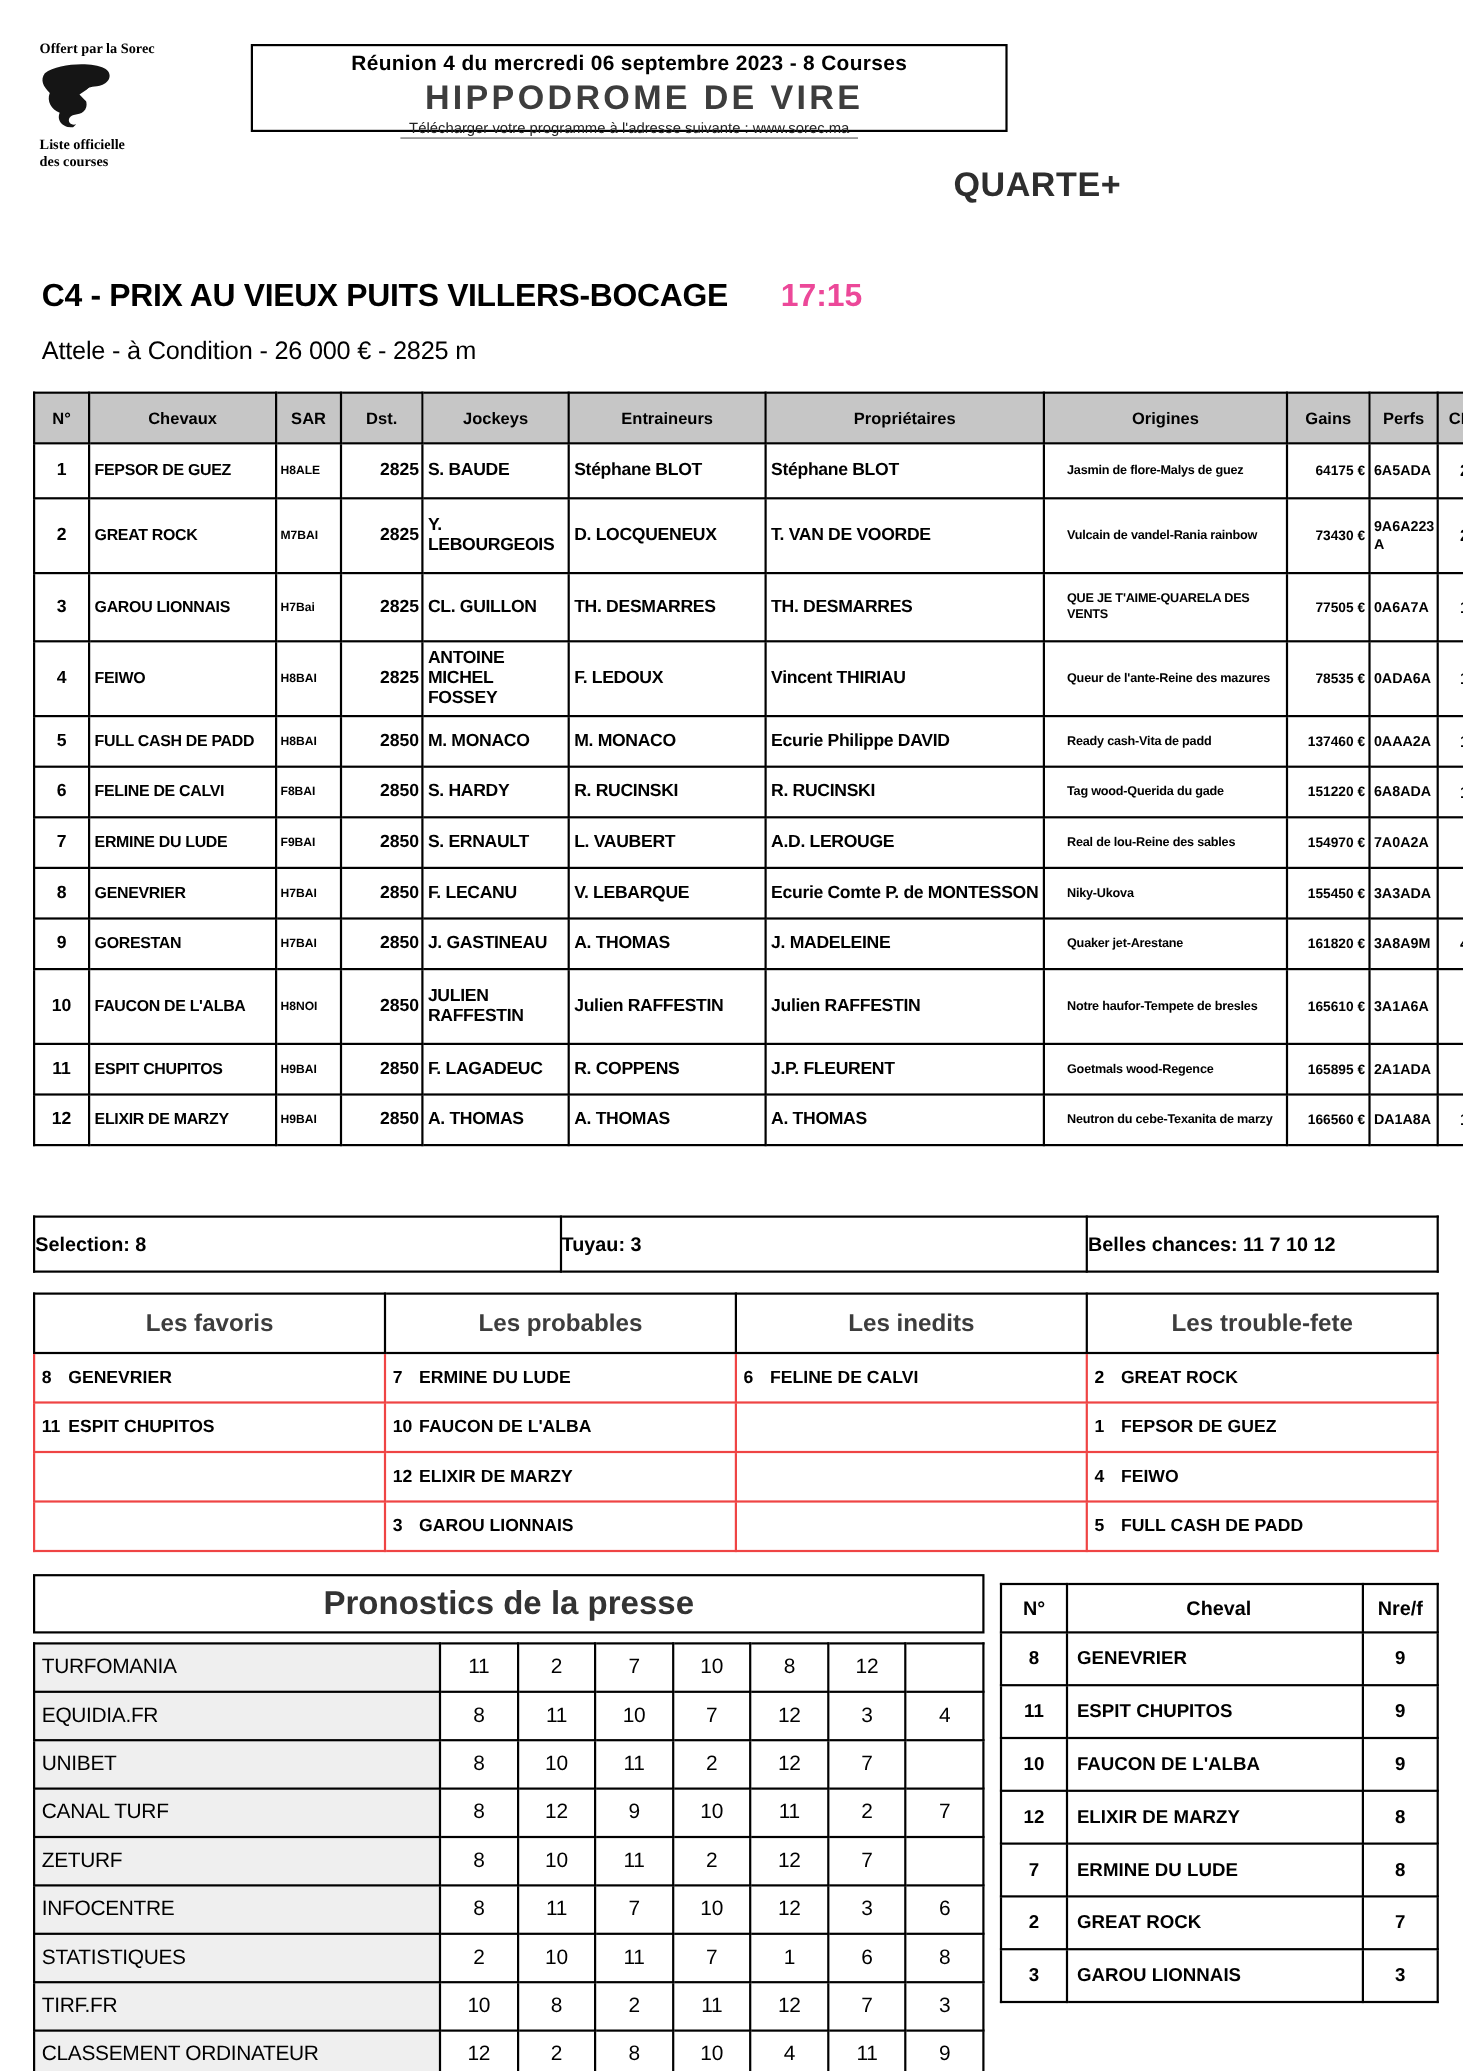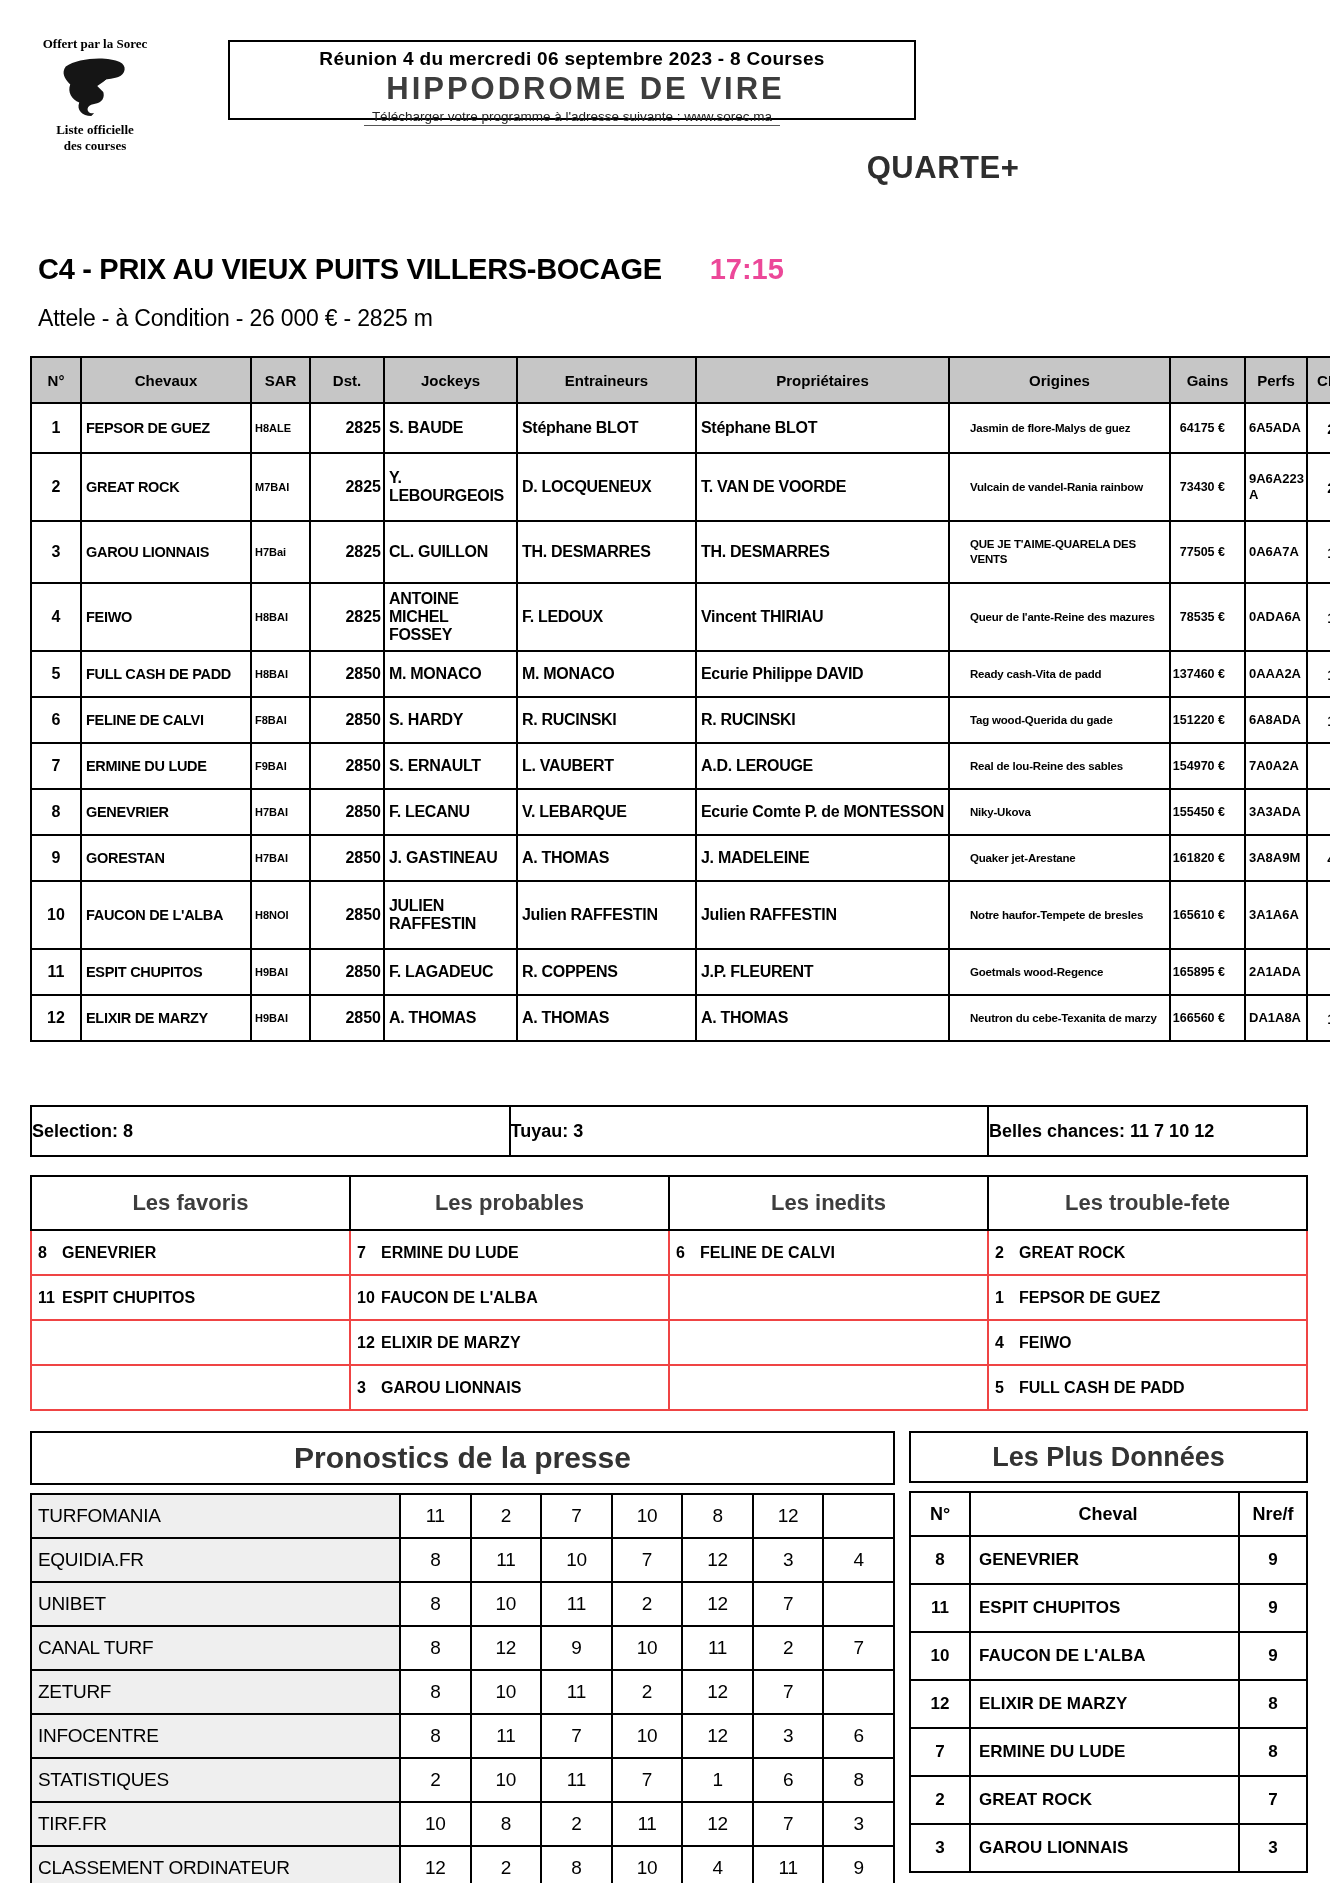--- a/index.html
+++ b/index.html
@@ -1,20 +1,20 @@
 <!DOCTYPE html>
 <html><head>
 <meta charset="utf-8">
 <style>
   html,body{margin:0;padding:0;background:#fff;}
   .page{position:relative;width:1330px;height:1883px;background:#fff;color:#000;
         font-family:"Liberation Sans","DejaVu Sans",sans-serif;overflow:hidden;}
 
   
-  .logo-box{position:absolute;left:36px;top:36px;width:118px;text-align:center;
+  .logo-box{position:absolute;left:36px;top:36px;width:118px;text-align:left;
             font-family:"Liberation Serif","DejaVu Serif",serif;}
   .logo-top{font-size:13px;font-weight:bold;margin-bottom:2px;}
   .logo-bot{font-size:13px;font-weight:bold;line-height:1.25;}
   .logo-art{margin:2px auto;}
 
   .header-box{position:absolute;left:228px;top:40px;width:688px;height:80px;
               border:2px solid #000;text-align:center;box-sizing:border-box;padding-top:6px;}
   .hb1{font-size:19px;font-weight:bold;letter-spacing:.3px;}
   .hb2{font-size:31px;font-weight:bold;color:#3d3d3d;letter-spacing:3px;margin-top:1px;padding-left:27px;}
   .hb3{font-size:13.5px;color:#222;margin-top:2px;border-bottom:1px solid #555;display:inline-block;padding:0 8px 1px;}
@@ -42,21 +42,21 @@
   .entries tbody tr:nth-child(4){height:68px;}
   .entries tbody tr:nth-child(10){height:68px;}
   .cw0{width:46px}.cw1{width:166px}.cw2{width:55px}.cw3{width:70px}.cw4{width:129px}
   .cw5{width:175px}.cw6{width:249px}.cw7{width:217px}.cw8{width:71px}.cw9{width:58px}.cw10{width:37px}
   td.c0{text-align:center;font-size:16px;}
   td.c1{font-size:14.5px;padding-left:4px;letter-spacing:-.3px;}
   td.c2{font-size:11px;padding-left:3px;}
   td.c3{text-align:right;font-size:16px;padding-right:2px;}
   td.c4,td.c5,td.c6{font-size:16px;padding-left:4px;letter-spacing:-.3px;}
   td.c7{font-size:11.5px;padding-left:20px;letter-spacing:-.2px;line-height:1.3;}
-  td.c8{text-align:right;font-size:12.5px;padding-right:19px;}
+  td.c8{text-align:right;font-size:12.5px;padding-right:3px;}
   td.c9{font-size:13px;padding-left:3px;word-break:break-all;line-height:1.25;}
   td.c10{text-align:right;font-size:15px;padding-right:3px;}
 
   .selbar{width:100%;margin-top:63px;}
   .selbar td{border:2px solid #000;height:46px;font-size:18px;font-weight:bold;padding-left:0;}
   .selbar td.s1{width:37.5%;}.selbar td.s2{width:37.5%;}.selbar td.s3{width:25%;}
 
   .picks{width:100%;margin-top:18px;table-layout:fixed;}
   .picks th{border:2px solid #000;height:50px;font-size:22px;font-weight:bold;color:#3d3d3d;text-align:center;}
   .picks td{border:2px solid #ef4444;height:41px;font-size:16px;font-weight:bold;padding-left:6px;}
@@ -426,21 +426,20 @@
                 <td class="pnum">8</td>
                 <td class="pnum">10</td>
                 <td class="pnum">4</td>
                 <td class="pnum">11</td>
                 <td class="pnum">9</td>
               </tr>
             </tbody>
         </table>
       </div>
       <div class="given-wrap">
-        <div class="given-title">Les Plus Données</div>
         <table class="given">
           <thead>
               <tr>
                 <th class="gn">N°</th>
                 <th class="gh">Cheval</th>
                 <th class="gc">Nre/f</th>
               </tr>
             </thead>
           <tbody>
               <tr>

